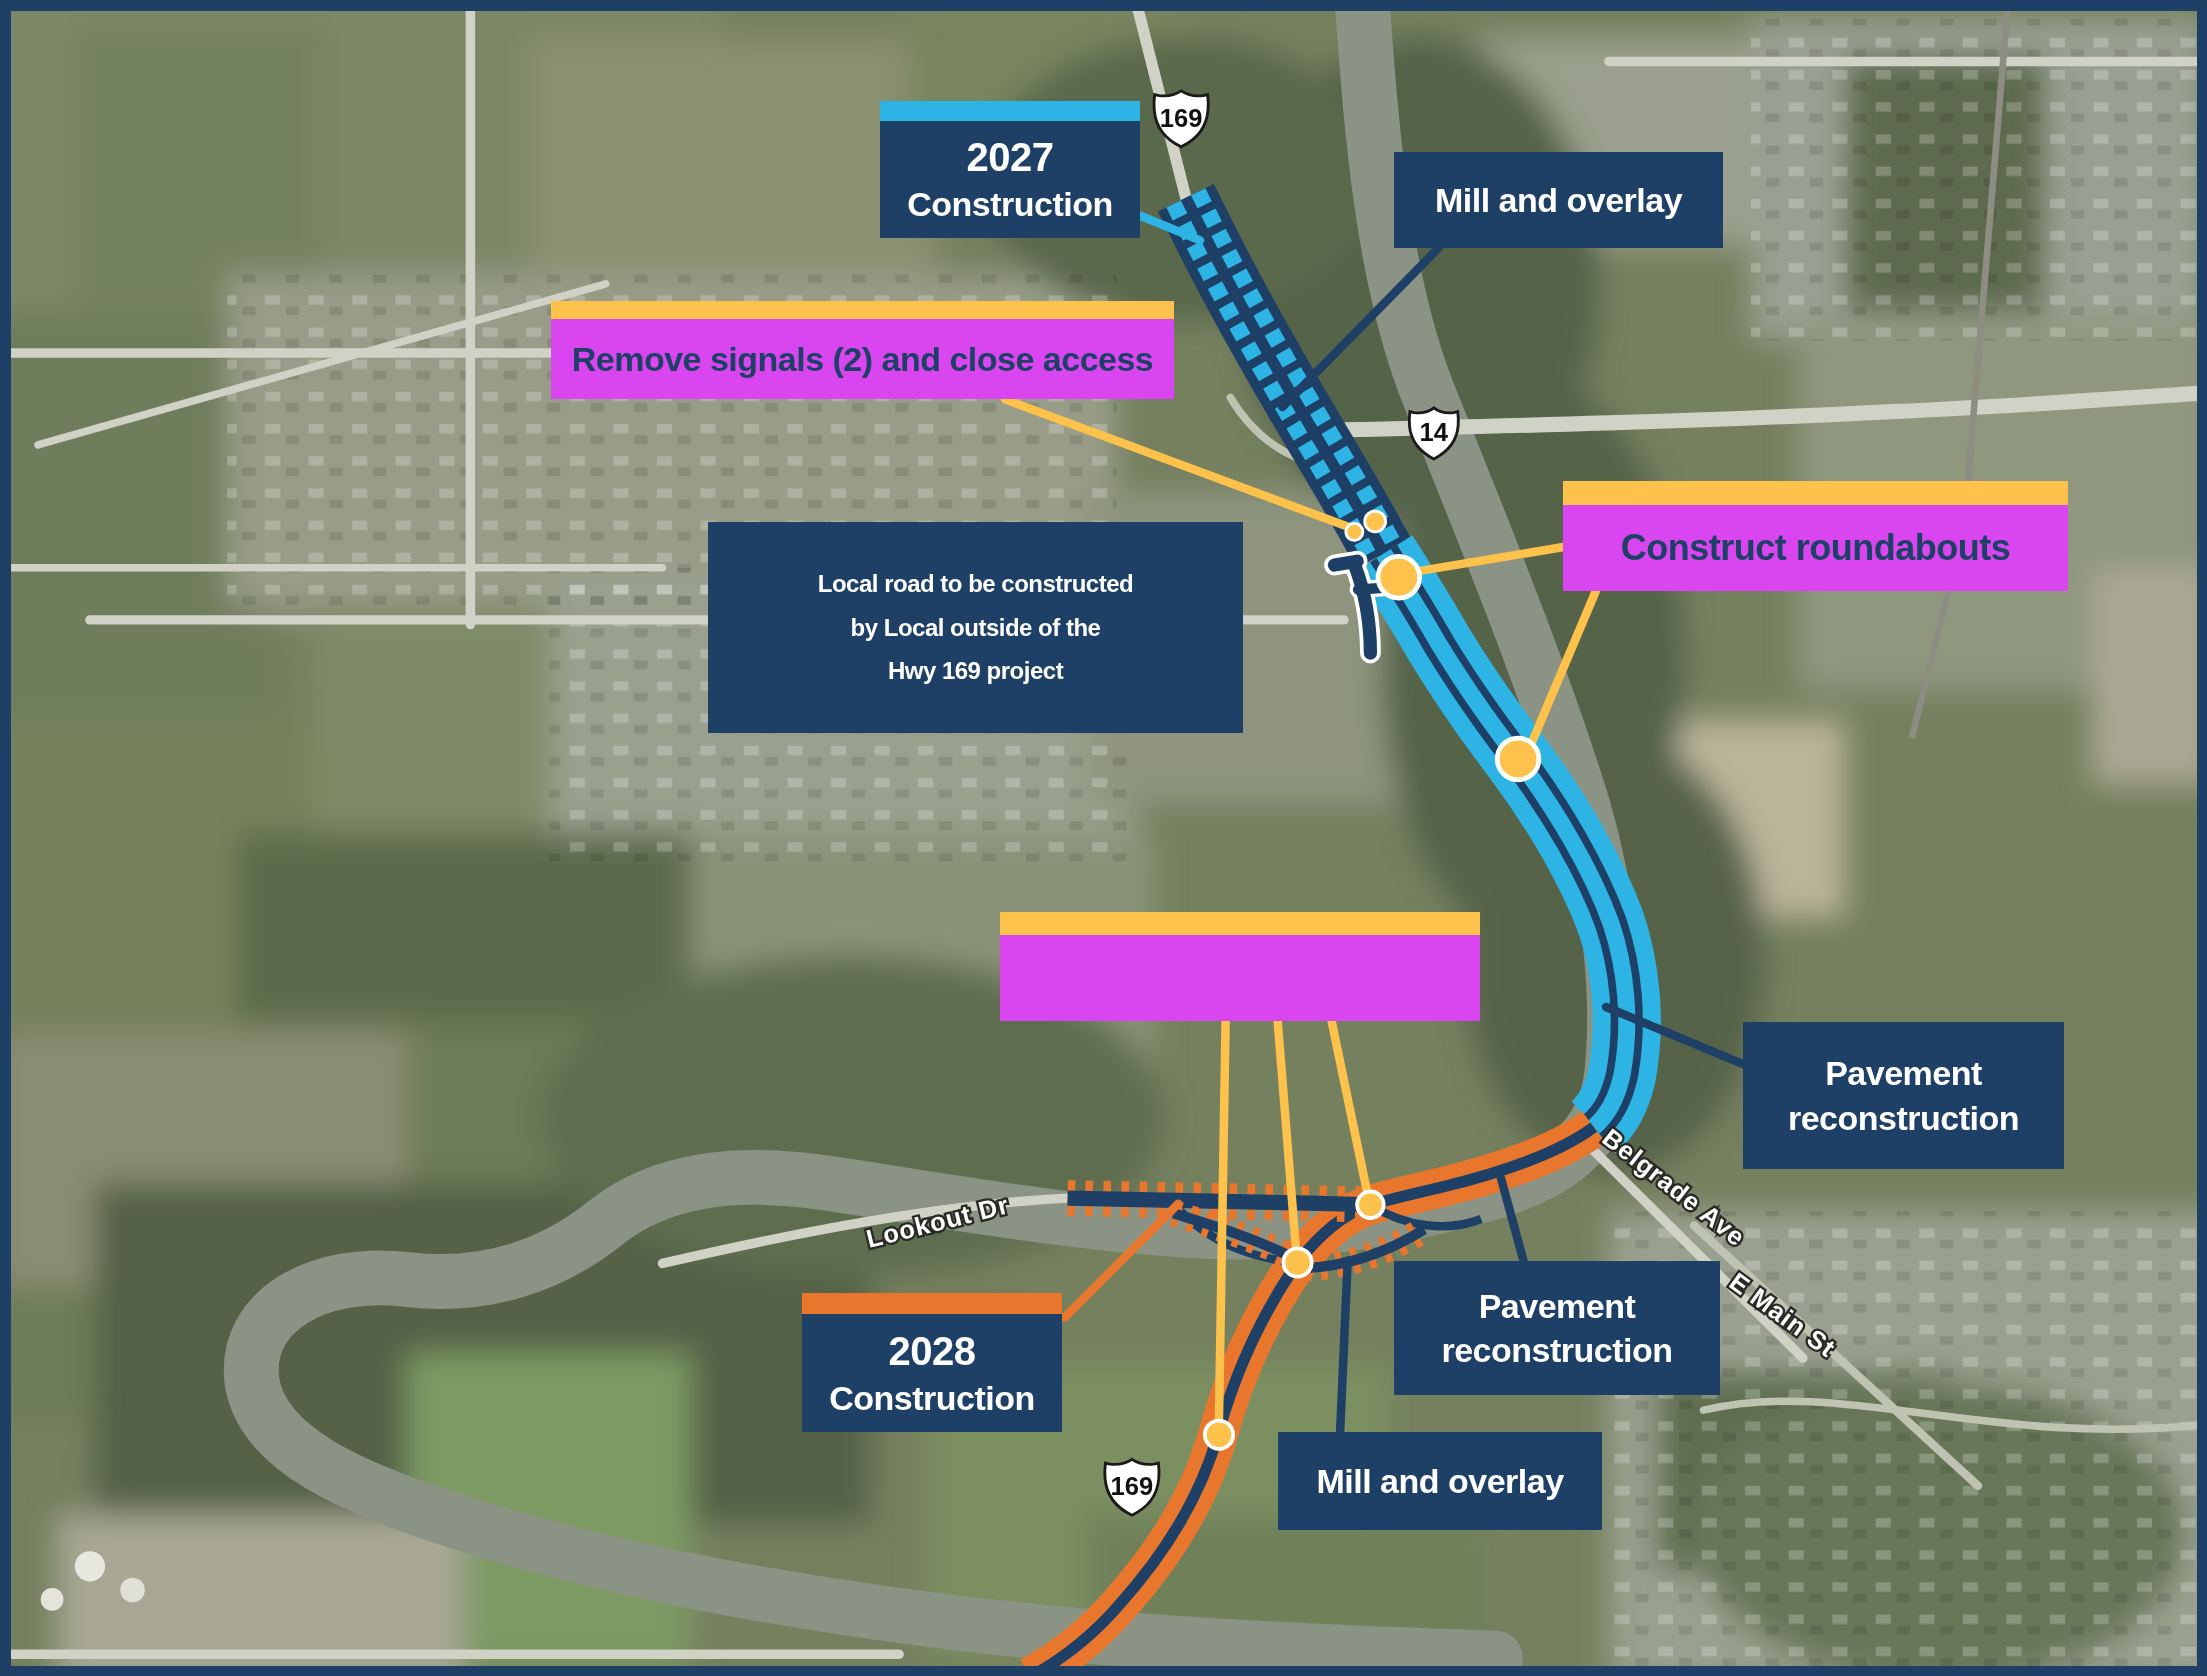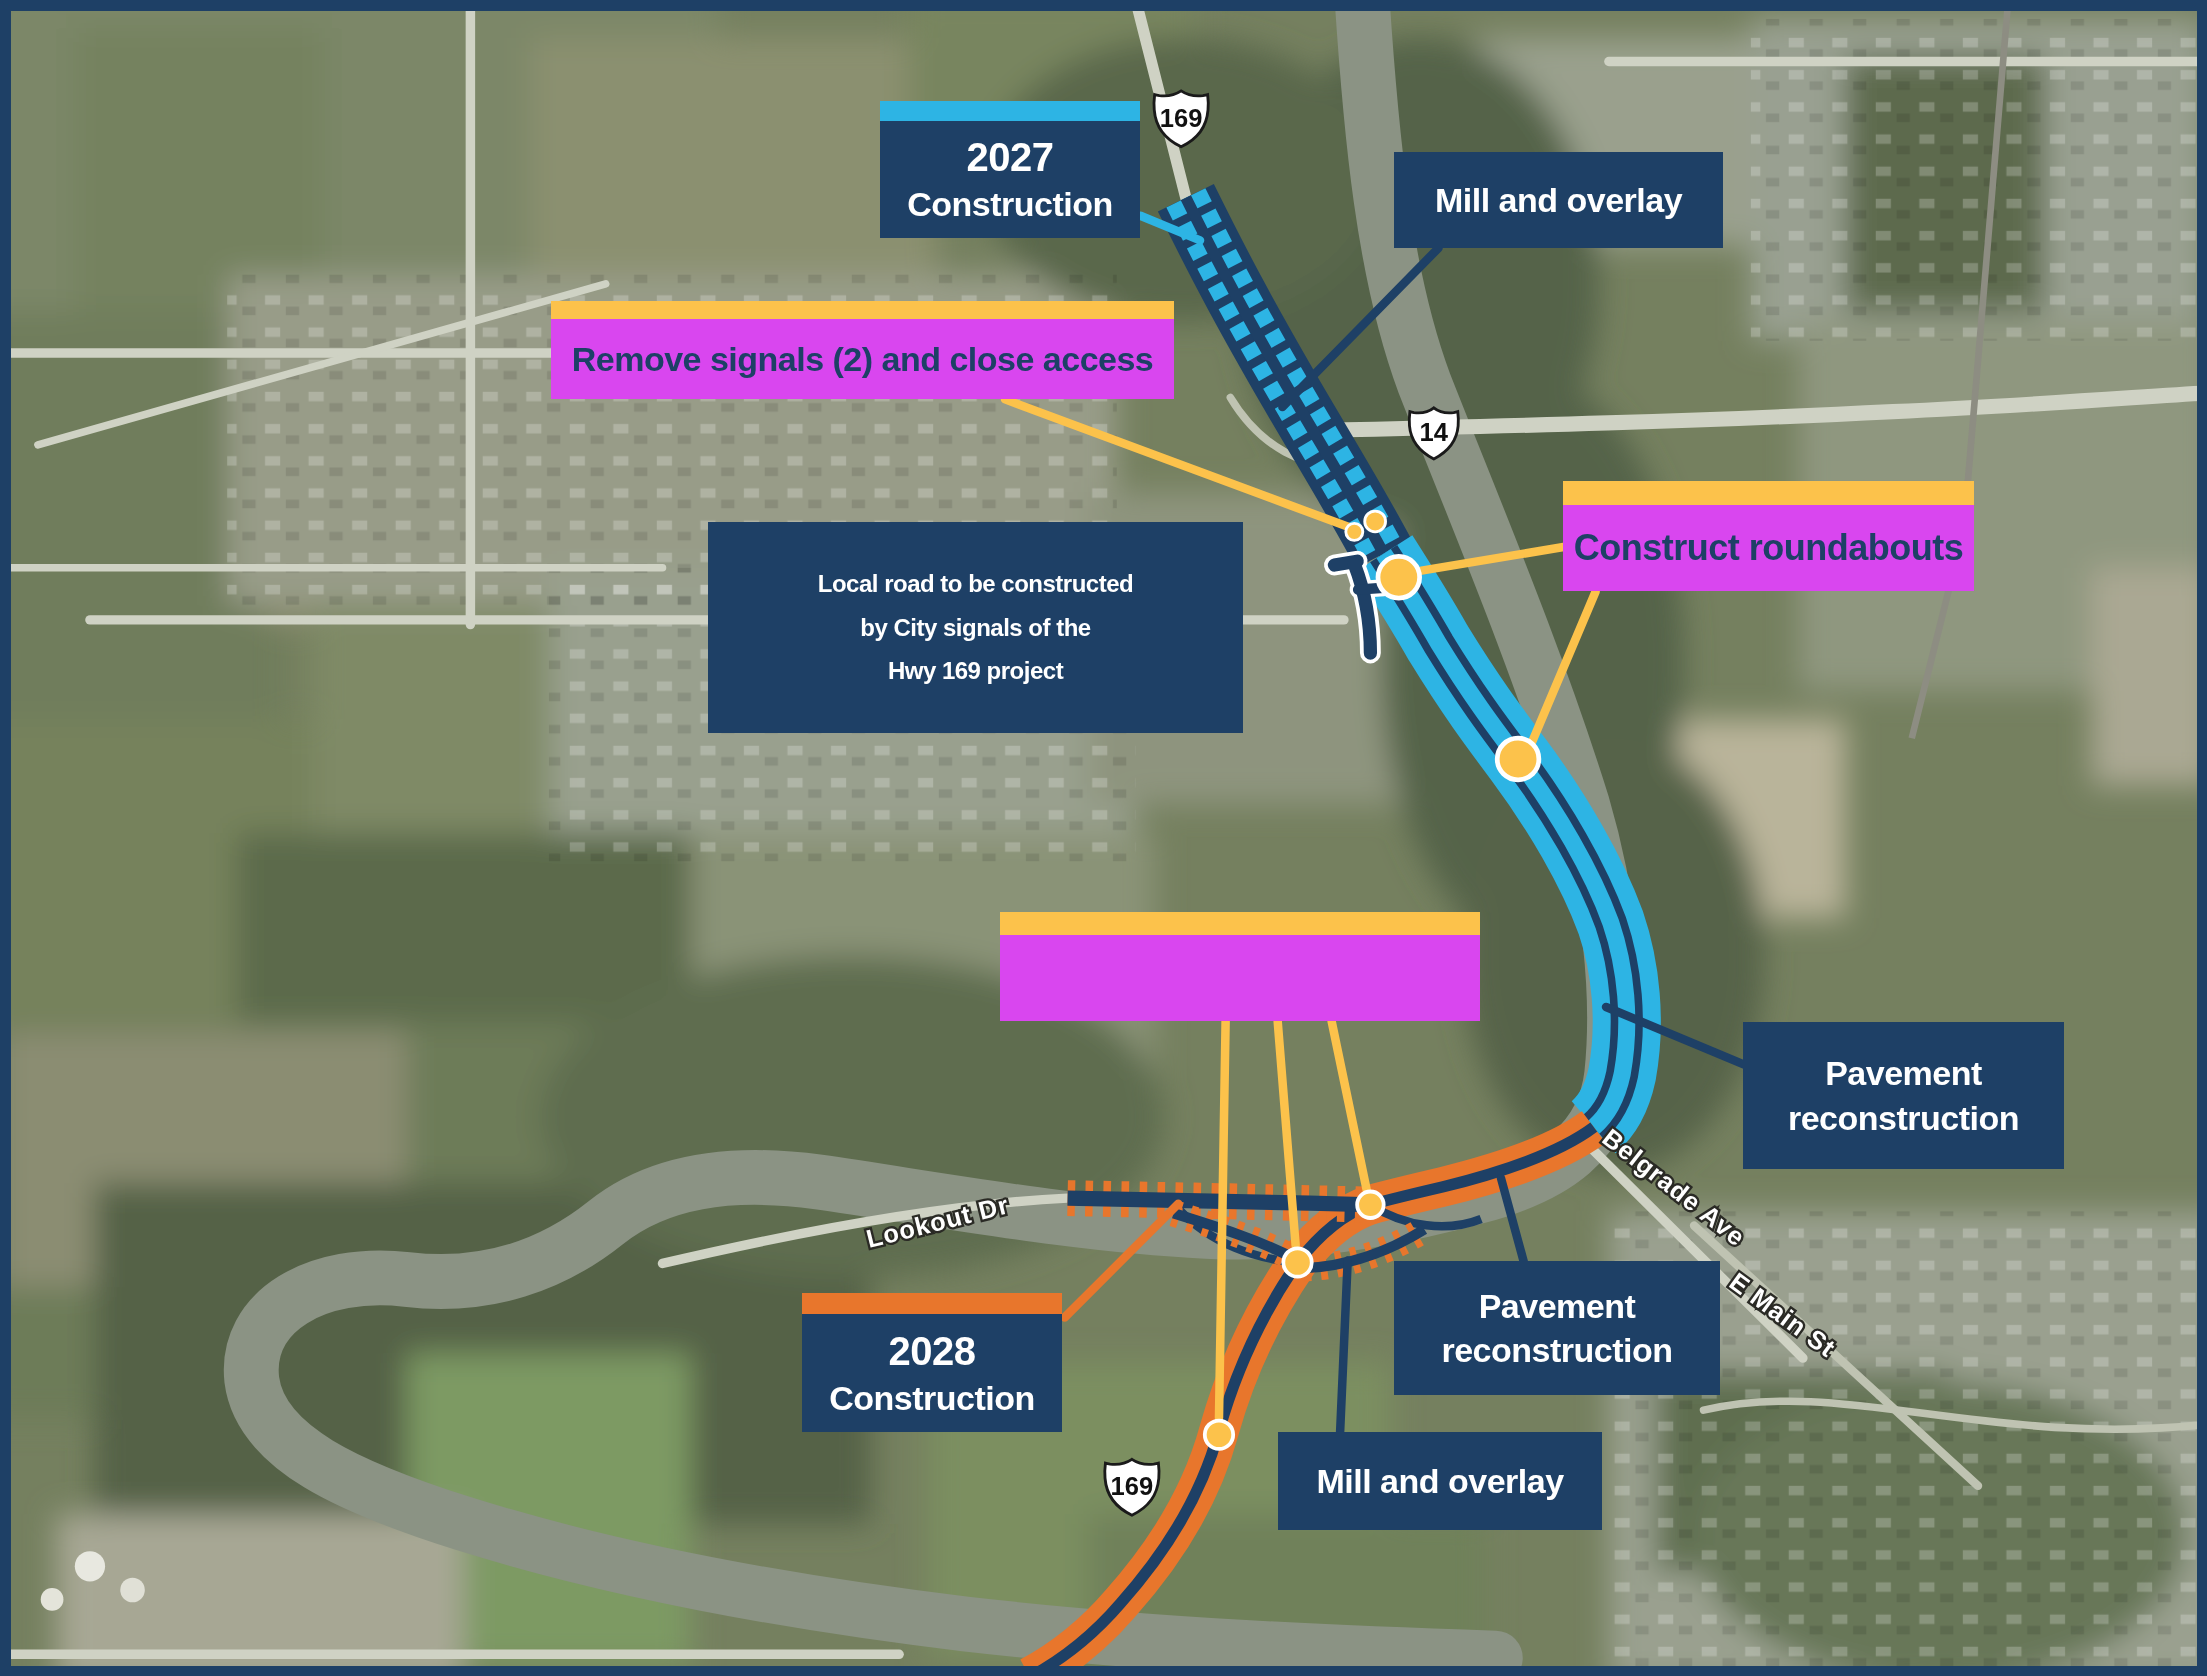--- a/index.html
+++ b/index.html
@@ -236,25 +236,25 @@
   <span class="t36">Mill and overlay</span>
 </div>
 
 <div class="lbl whitebox" style="left:551px;top:319px;width:623px;height:80px;">
   <div class="bar" style="top:-18px;height:18px;background:var(--yellow);"></div>
   <span class="t36">Remove signals (2) and close access</span>
 </div>
 
 <div class="lbl navybox" style="left:708px;top:522px;width:535px;height:211px;">
   <span class="t34">Local road to be constructed</span>
-  <span class="t34">by City signals of the</span>
+  <span class="t34">by Local outside of the</span>
   <span class="t34">Hwy 169 project</span>
 </div>
 
-<div class="lbl whitebox" style="left:1563px;top:505px;width:411px;height:86px;">
+<div class="lbl whitebox" style="left:1563px;top:505px;width:505px;height:86px;">
   <div class="bar" style="top:-24px;height:24px;background:var(--yellow);"></div>
   <span class="t38">Construct roundabouts</span>
 </div>
 
 <div class="lbl whitebox" style="left:1000px;top:935px;width:480px;height:86px;">
   <div class="bar" style="top:-23px;height:23px;background:var(--yellow);"></div>
 </div>
 
 <div class="lbl navybox" style="left:1743px;top:1022px;width:321px;height:147px;">
   <span class="t36">Pavement</span>

